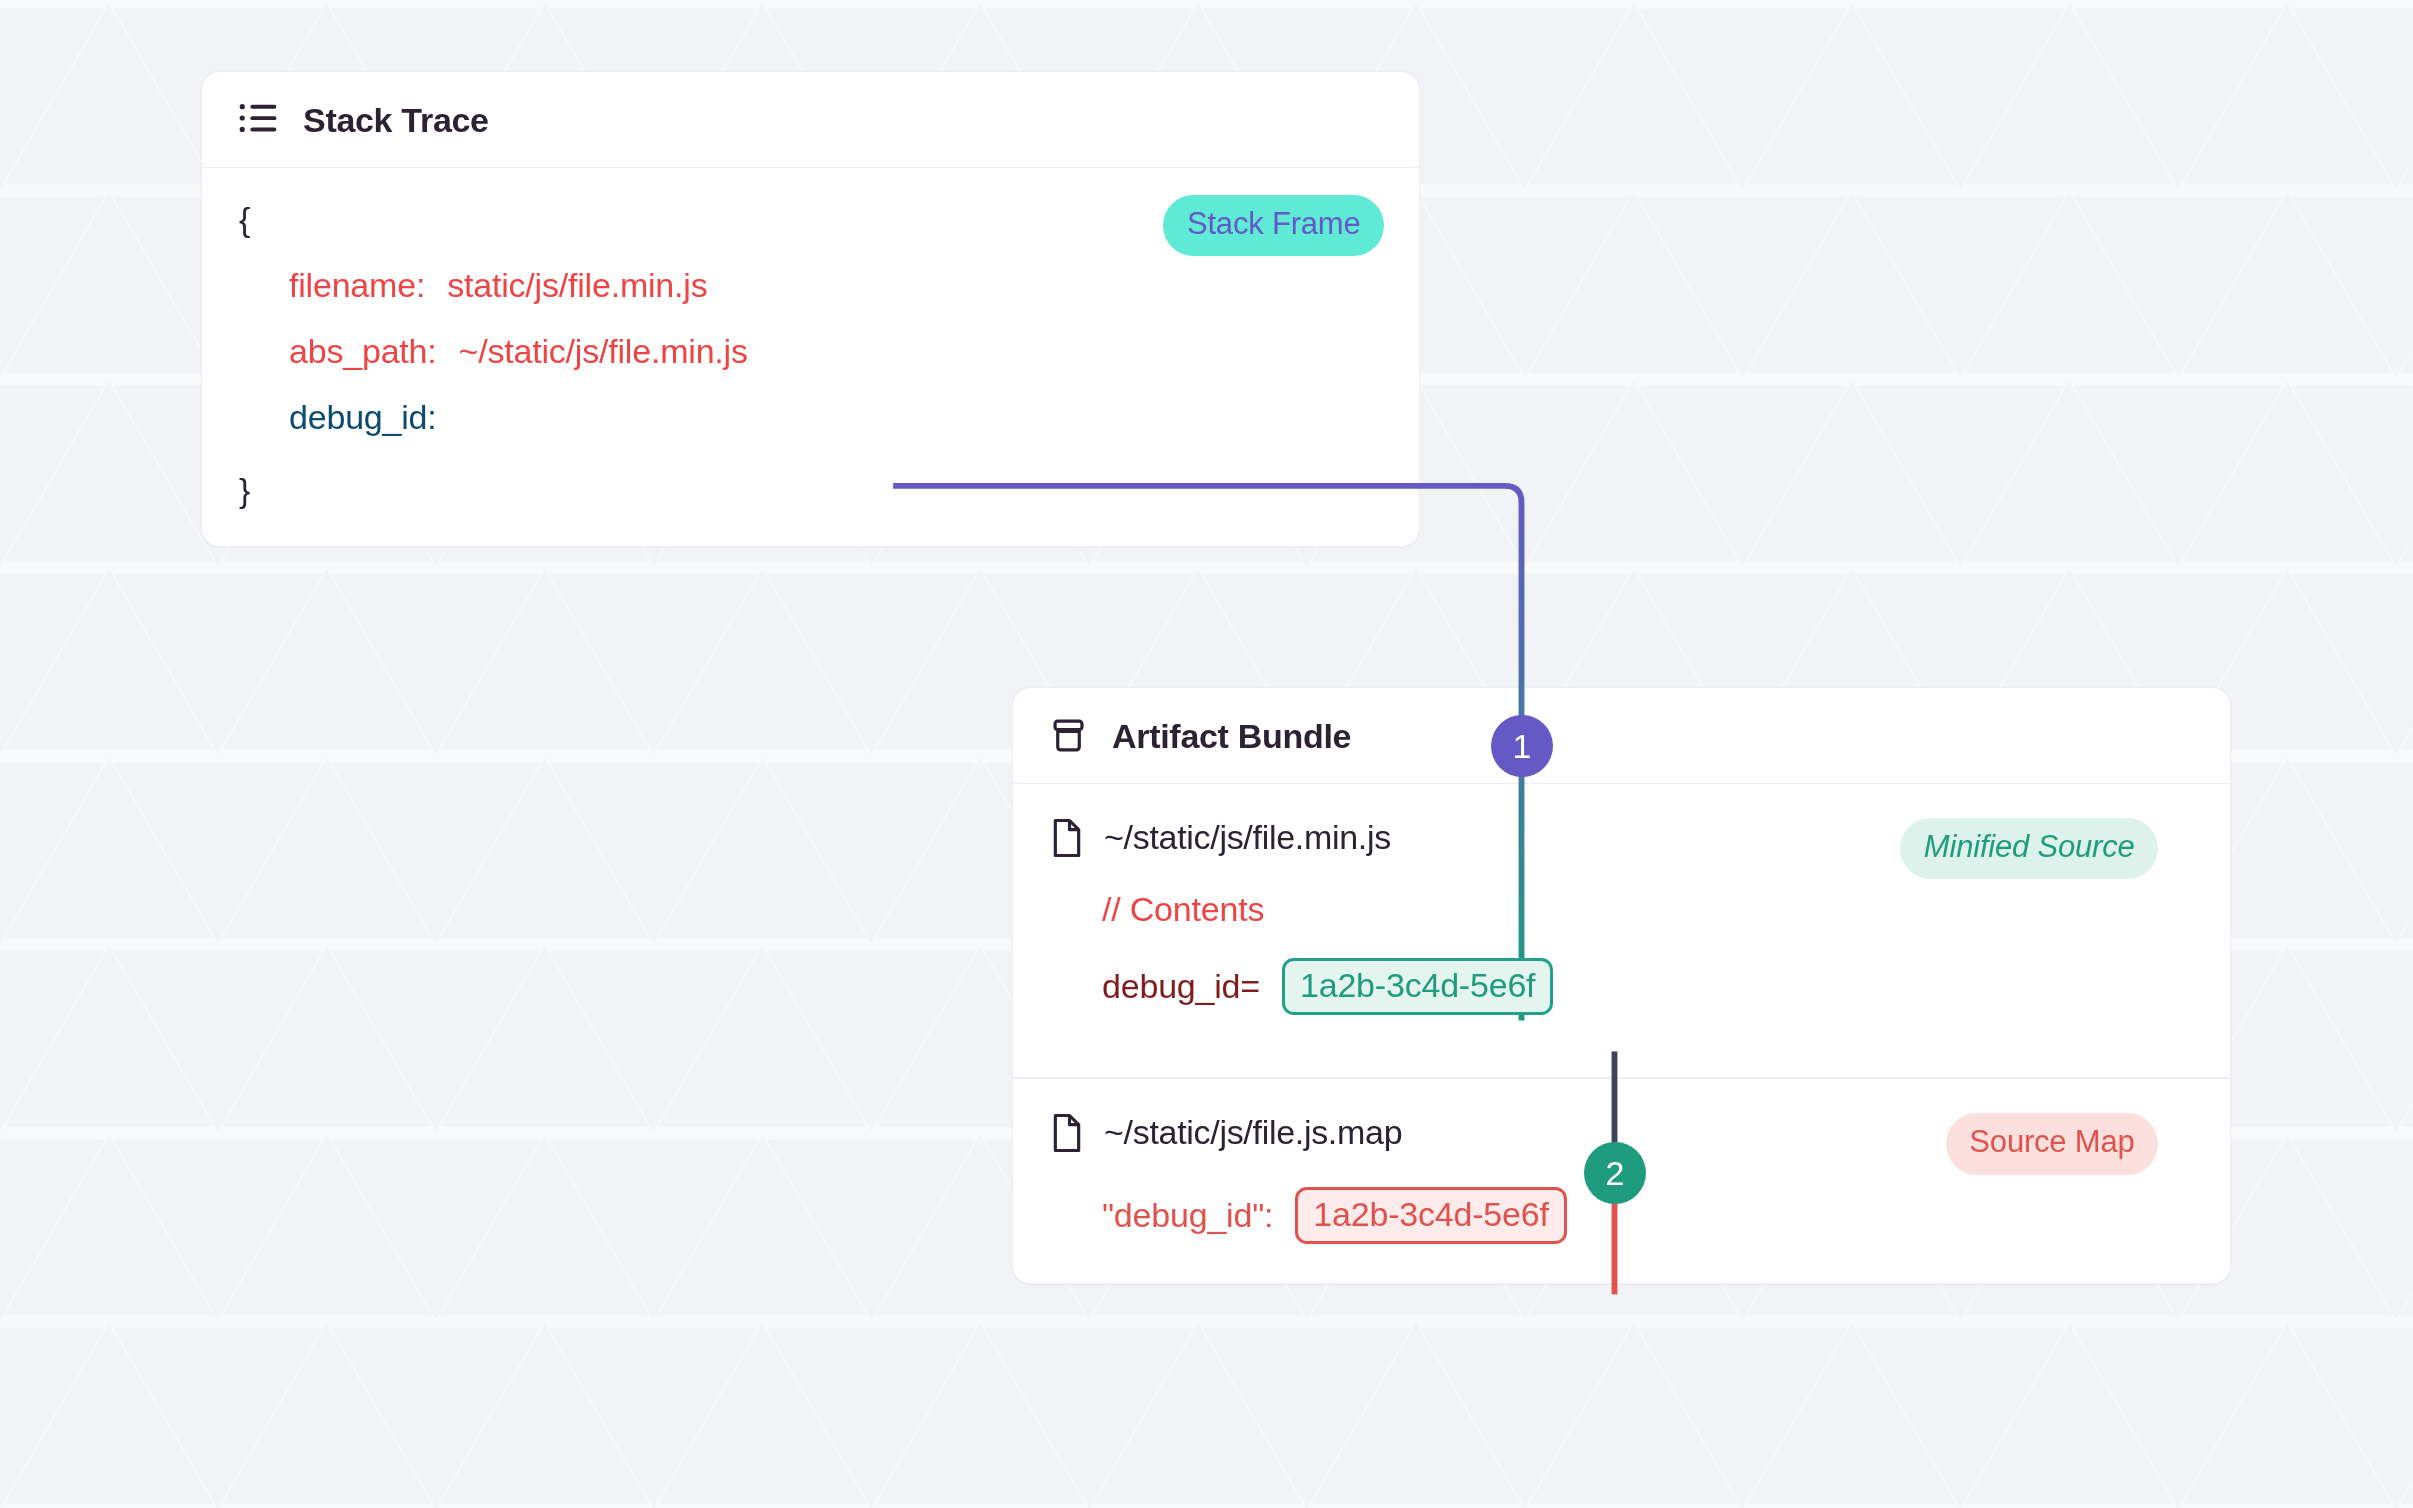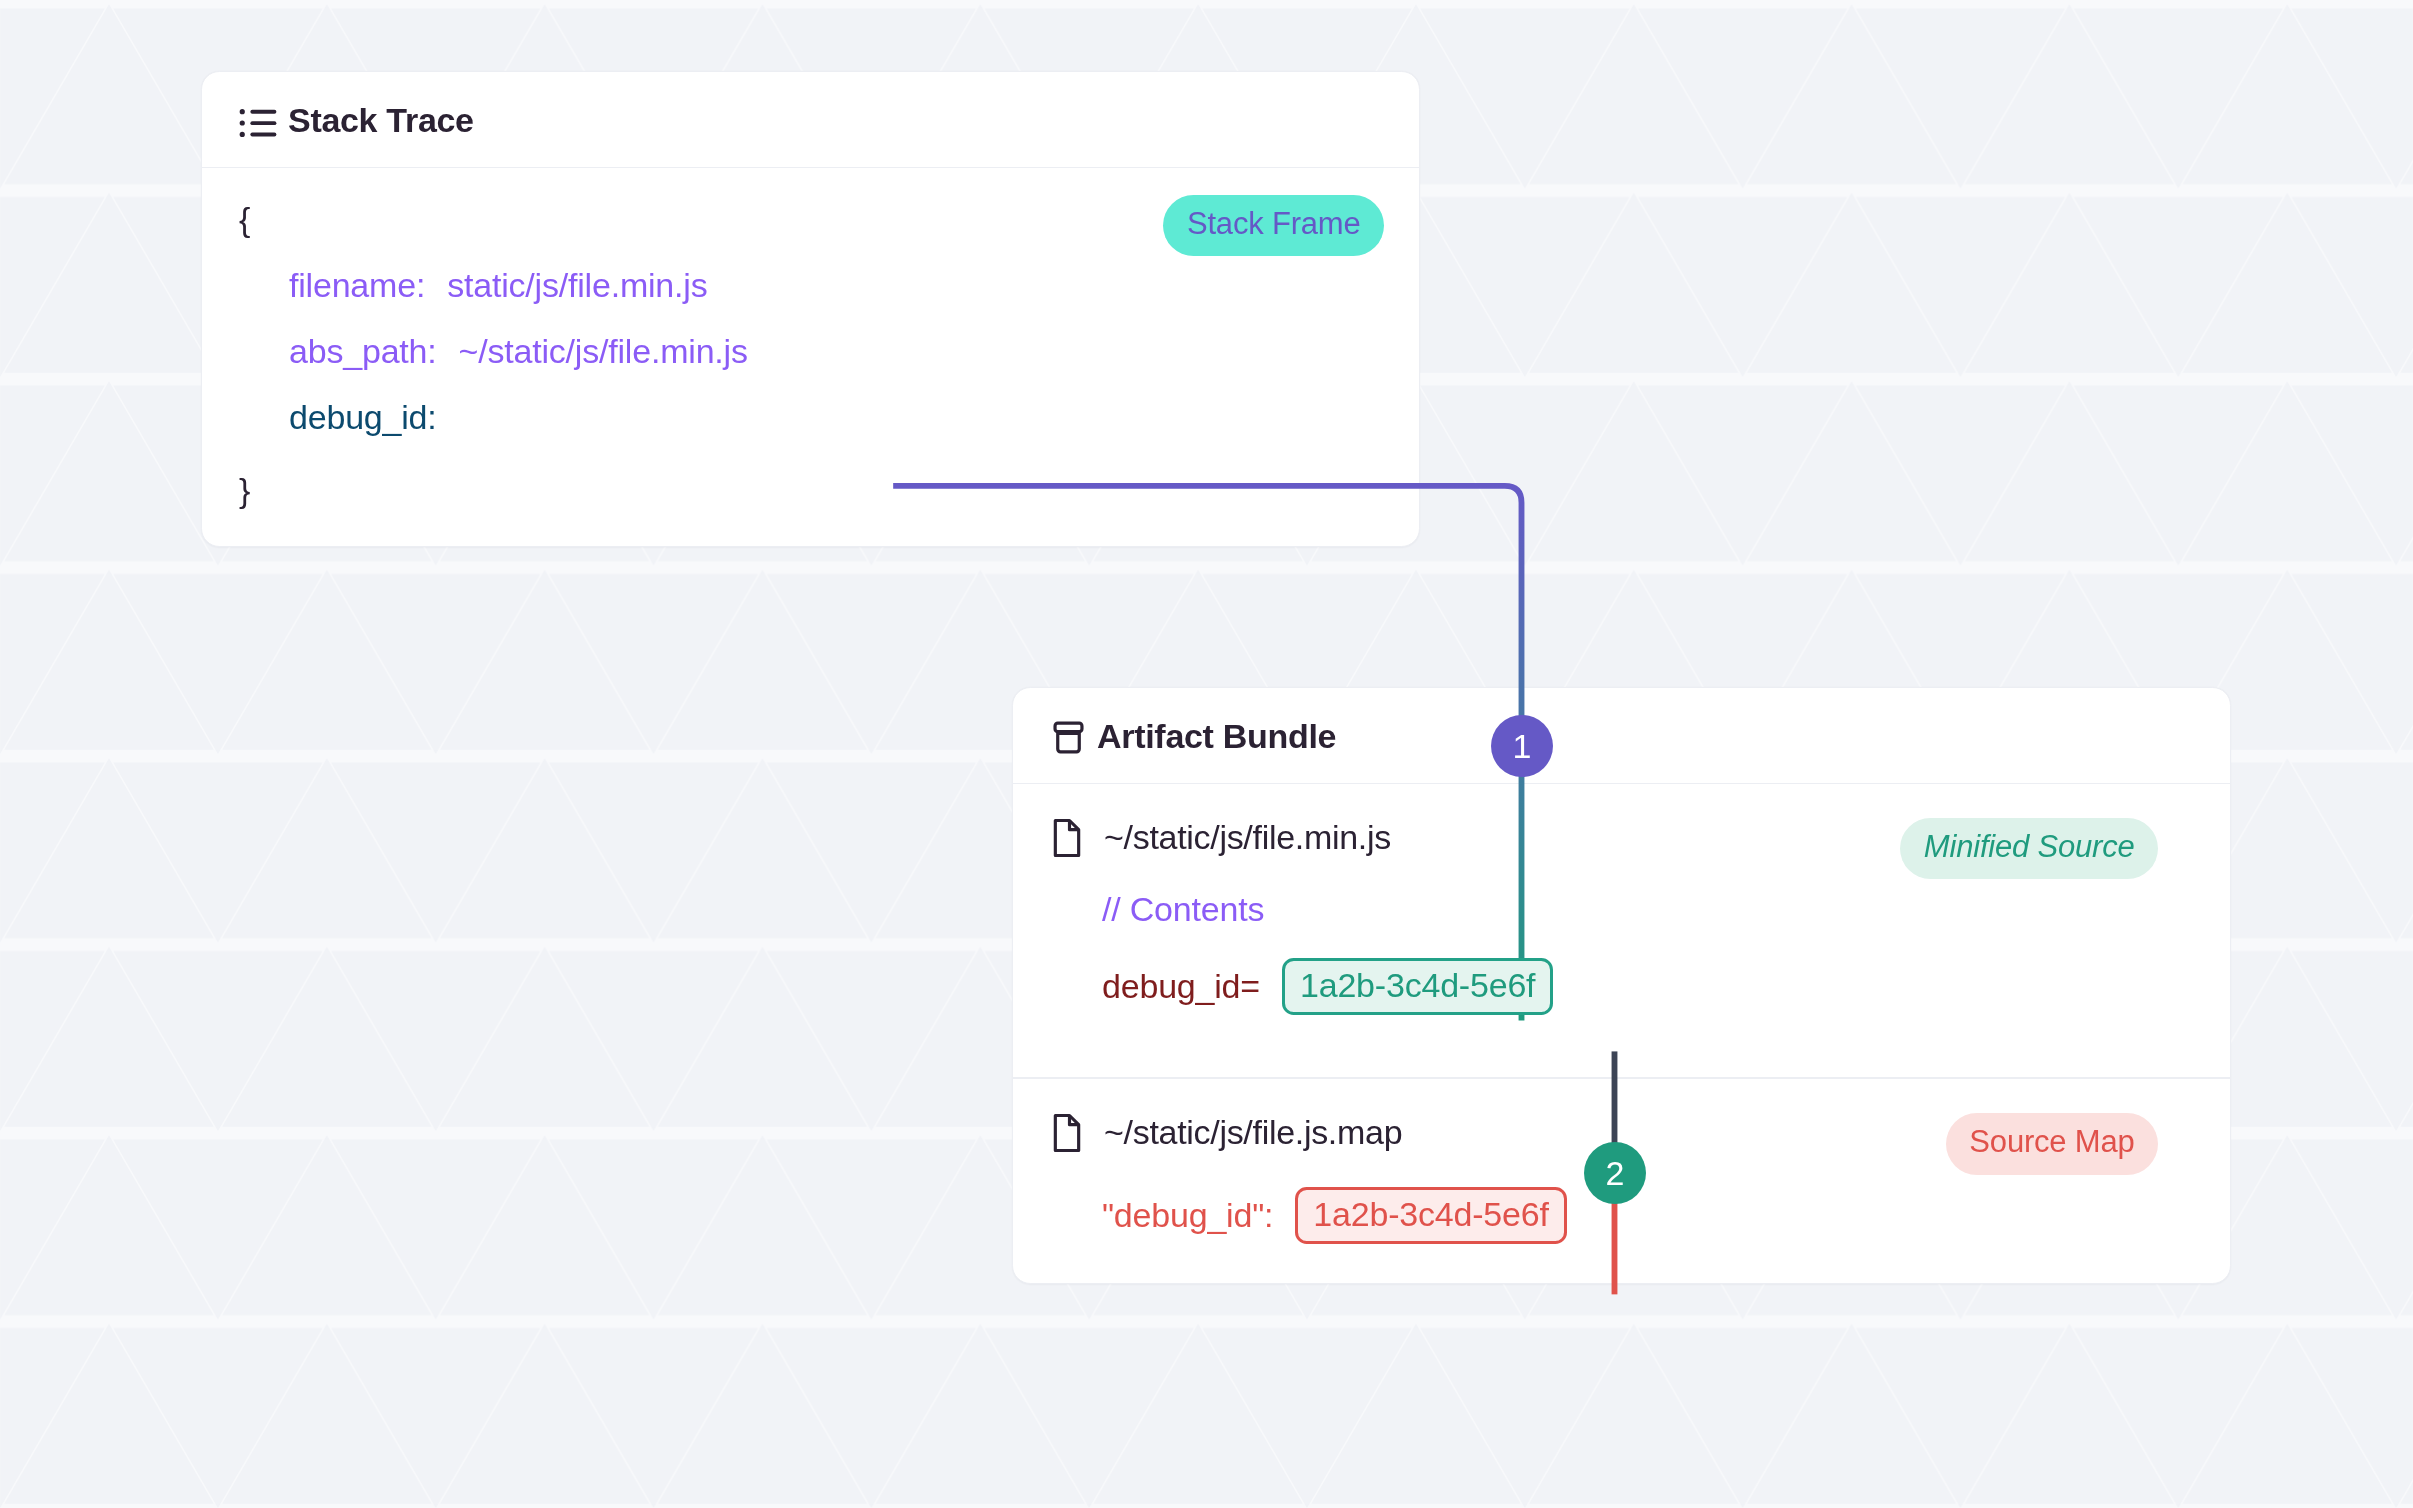--- a/index.html
+++ b/index.html
@@ -31,22 +31,22 @@
   .card {
     position: absolute;
     background: #ffffff;
     border: 1.7px solid #eceef3;
     border-radius: 18.4px;
     box-shadow: 0 0.8px 1.7px rgba(30,35,60,0.04);
   }
 
   .card-header {
     display: flex;
-    align-items: flex-end;
-    gap: 10px;
+    align-items: flex-start;
+    gap: 25px;
     padding: 28.5px 37px 27px 37px;
     border-bottom: 1.7px solid #eceef3;
   }
 
   .card-title {
     font-size: 34px;
     font-weight: bold;
     color: #2b2233;
     letter-spacing: -0.3px;
     white-space: nowrap;
@@ -63,21 +63,21 @@
     font-size: 34px;
     line-height: 1.0;
     white-space: nowrap;
     letter-spacing: -0.2px;
     display: flex;
     align-items: center;
   }
 
   .brace { color: #2b2233; font-weight: 500; }
 
-  .muted { color: #8b5cf6; }
+  .muted { color: #ef4444; }
 
   .kv { display: flex; align-items: center; }
   .kv .key  { min-width: 0; }
   .kv .val  { margin-left: 22px; }
 
   .row-gap { height: 32px; }
 
   
   .badge {
     position: absolute;

